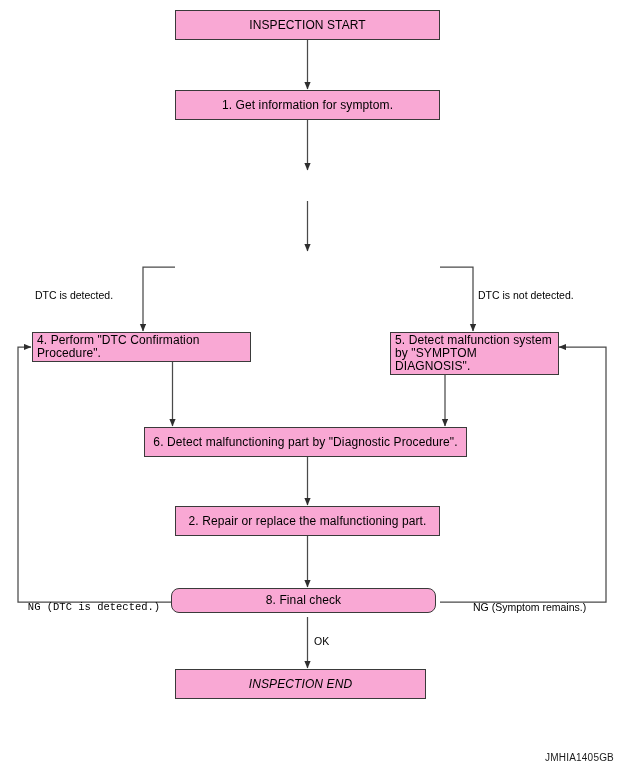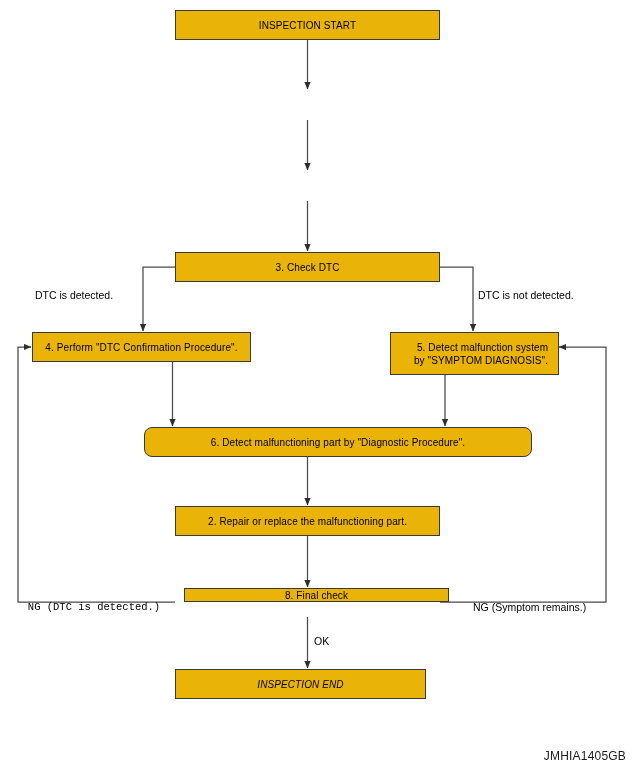--- a/index.html
+++ b/index.html
@@ -15,26 +15,26 @@
     position: relative;
     width: 635px;
     height: 771px;
     background: #ffffff;
     overflow: hidden;
   }
   .node {
     position: absolute;
     box-sizing: border-box;
     border: 1.3px solid #3a3a3a;
-    background: #eab308;
+    background: #f9a8d4;
     display: flex;
     align-items: center;
     justify-content: center;
-    text-align: right;
-    font-size: 10px;
+    text-align: left;
+    font-size: 12px;
     line-height: 13px;
     letter-spacing: 0.1px;
     color: #000000;
     z-index: 3;
   }
   .node .inner {
     padding: 0 4px;
     white-space: pre-line;
   }
   .edge-label {
@@ -52,23 +52,23 @@
     position: absolute;
     left: 0;
     top: 0;
     width: 635px;
     height: 771px;
     z-index: 1;
     overflow: visible;
   }
   .code {
     position: absolute;
-    right: 9px;
+    right: 21px;
     bottom: 8px;
-    font-size: 12px;
+    font-size: 10px;
     letter-spacing: 0.2px;
     color: #1a1a1a;
     z-index: 5;
   }
 </style>
 </head>
 <body>
 
 <div id="page">
 
@@ -103,44 +103,44 @@
       <path d="M175,602 L18,602 L18,347 L31,347" marker-end="url(#arrow)"></path>
 
       <path d="M440,602 L606,602 L606,347 L559,347" marker-end="url(#arrow)"></path>
     </g>
   </svg>
 
   <div class="node" style="left:175px; top:10px; width:265px; height:30px;">
     <span class="inner">INSPECTION START</span>
   </div>
 
+  <div class="node" style="left:175px; top:90px; width:265px; height:30px;">
+    <span class="inner">1. Get information for symptom.</span>
+  </div>
 
 
-  <div class="node" style="left:175px; top:252px; width:265px; height:30px;">
-    <span class="inner">3. Check DTC</span>
-  </div>
 
   <div class="node" style="left:32px; top:332px; width:219px; height:30px;">
     <span class="inner">4. Perform "DTC Confirmation Procedure".</span>
   </div>
 
-  <div class="node" style="left:390px; top:332px; width:169px; height:43px;padding-left:13px;">
+  <div class="node" style="left:390px; top:332px; width:169px; height:43px;">
     <span class="inner">5. Detect malfunction system
 by "SYMPTOM DIAGNOSIS".</span>
   </div>
 
-  <div class="node" style="left:144px; top:427px; width:388px; height:30px;border-radius:8px;">
+  <div class="node" style="left:144px; top:427px; width:323px; height:30px;">
     <span class="inner">6. Detect malfunctioning part by "Diagnostic Procedure".</span>
   </div>
 
   <div class="node" style="left:175px; top:506px; width:265px; height:30px;">
     <span class="inner">2. Repair or replace the malfunctioning part.</span>
   </div>
 
-  <div class="node" style="left:184px; top:588px; width:265px; height:14px;">
+  <div class="node" style="left:171px; top:588px; width:265px; height:25px;border-radius:8px;">
     <span class="inner">8. Final check</span>
   </div>
 
   <div class="node" style="left:175px; top:669px; width:251px; height:30px;font-style:italic;">
     <span class="inner">INSPECTION END</span>
   </div>
 
   <div class="edge-label lbl-left" style="left:10px; top:289px; width:128px;">DTC is detected.</div>
 
   <div class="edge-label lbl-right" style="left:478px; top:289px;">DTC is not detected.</div>

